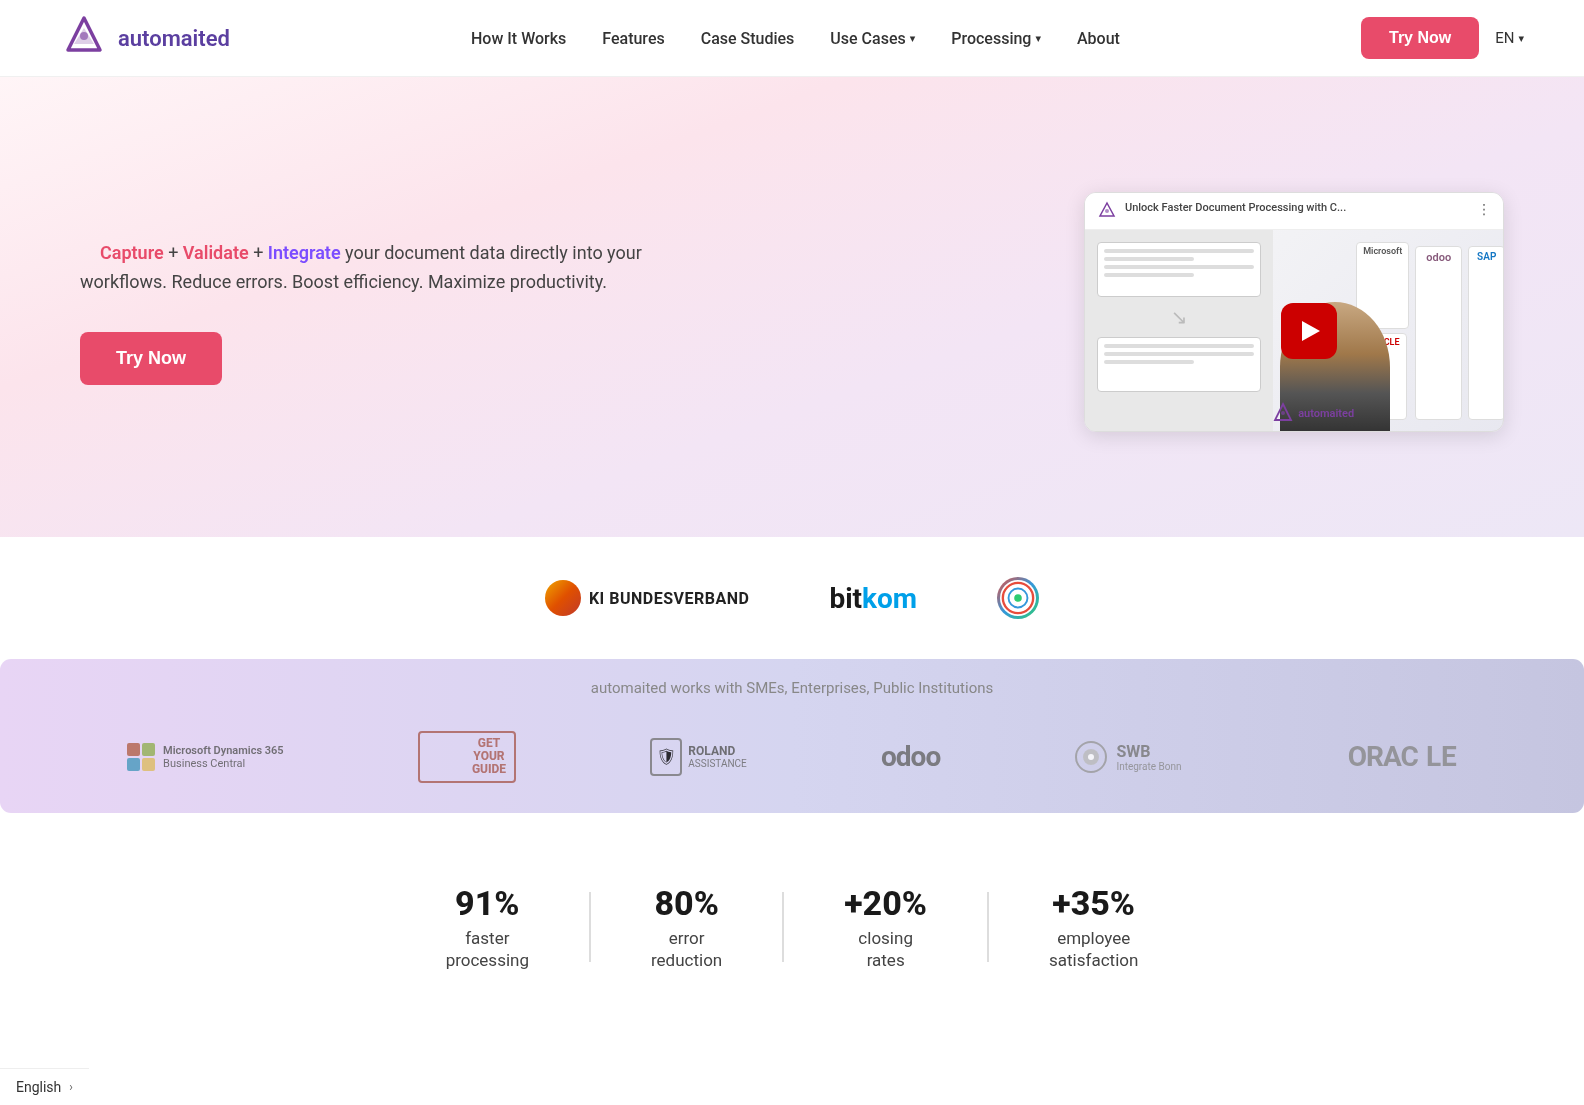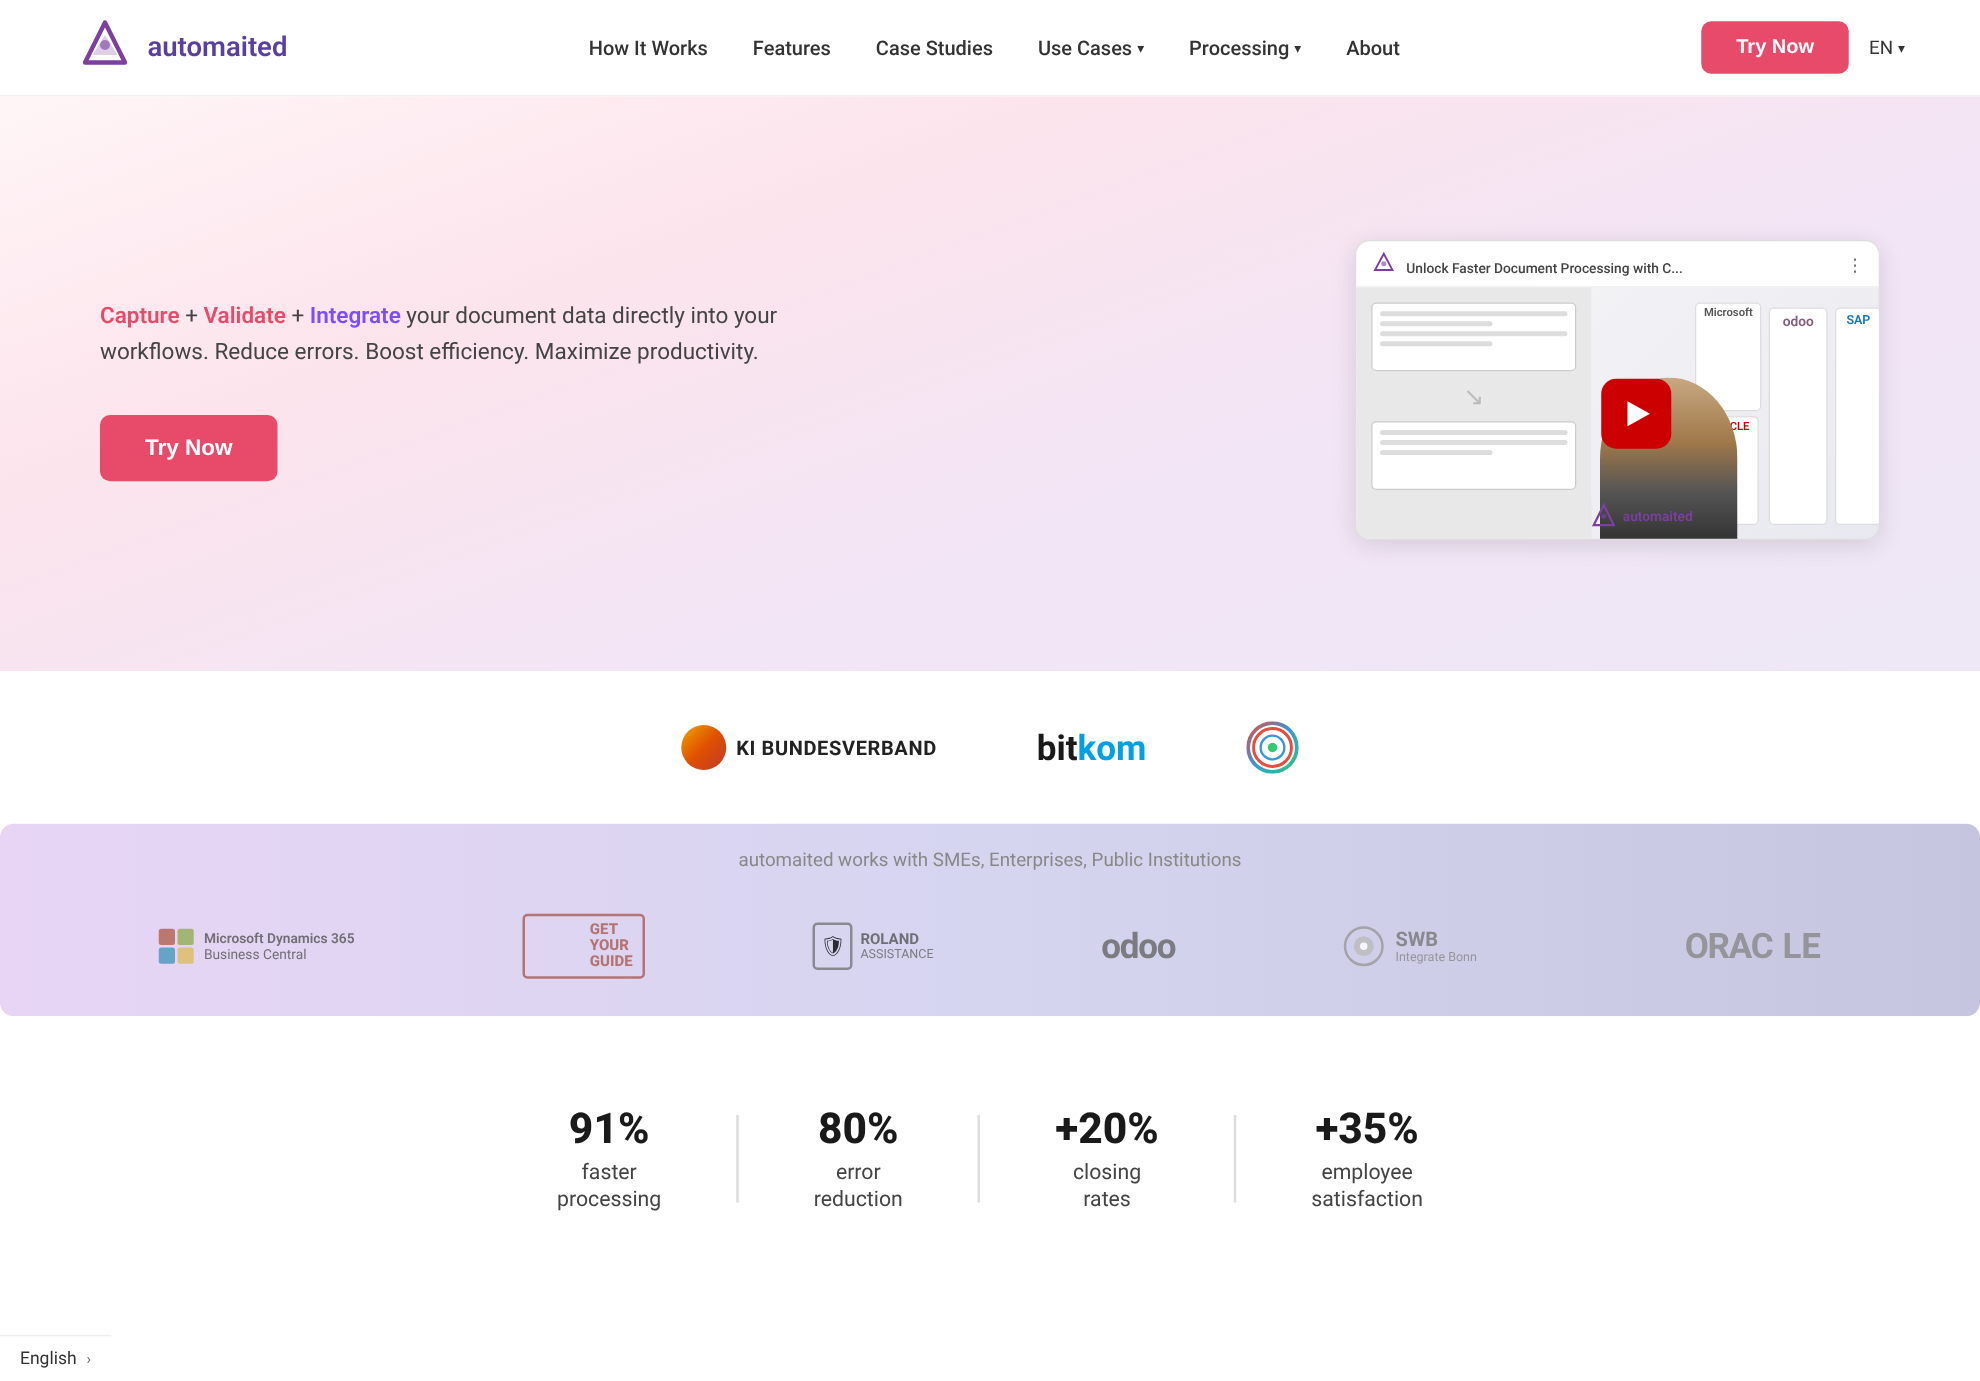--- a/index.html
+++ b/index.html
@@ -95,21 +95,21 @@
       color: #4a2fa0;
       line-height: 1.15;
       margin-bottom: 28px;
     }
     .hero-subtitle {
       font-size: 18px;
       color: #444;
       line-height: 1.6;
       margin-bottom: 36px;
     }
-    .hero-subtitle .capture { color: #e84b6a; font-weight: 600; }
+    .hero-subtitle .capture { color: #e84b6a; font-weight: 600; margin-left: 20px; }
     .hero-subtitle .validate { color: #e84b6a; font-weight: 600; }
     .hero-subtitle .integrate { color: #7c4dff; font-weight: 600; }
     .hero-cta {
       background: #e84b6a;
       color: #fff;
       border: none;
       padding: 16px 36px;
       border-radius: 8px;
       font-size: 18px;
       font-weight: 600;
@@ -127,21 +127,21 @@
       border-radius: 12px;
       position: relative;
       overflow: hidden;
       border: 1px solid #ddd;
       box-shadow: 0 4px 20px rgba(0,0,0,0.12);
     }
     .video-top-bar {
       background: #fff;
       padding: 8px 12px;
       display: flex;
-      align-items: flex-end;
+      align-items: flex-start;
       gap: 8px;
       border-bottom: 1px solid #eee;
       font-size: 11px;
       color: #333;
     }
     .video-title-text {
       font-size: 11px;
       color: #444;
       font-weight: 500;
     }
@@ -305,21 +305,21 @@
     .ms-sq { border-radius: 2px; }
     .ms-sq-1 { background: #f35325; }
     .ms-sq-2 { background: #81bc06; }
     .ms-sq-3 { background: #05a6f0; }
     .ms-sq-4 { background: #ffba08; }
     .gyg-text {
       font-size: 12px;
       font-weight: 800;
       color: #e74c3c;
       line-height: 1.1;
-      text-align: left;
+      text-align: center;
       margin-left: 44px;
     }
     .roland-logo {
       display: flex;
       align-items: center;
       gap: 6px;
     }
     .odoo-partner-text {
       font-size: 28px;
       font-weight: 700;

